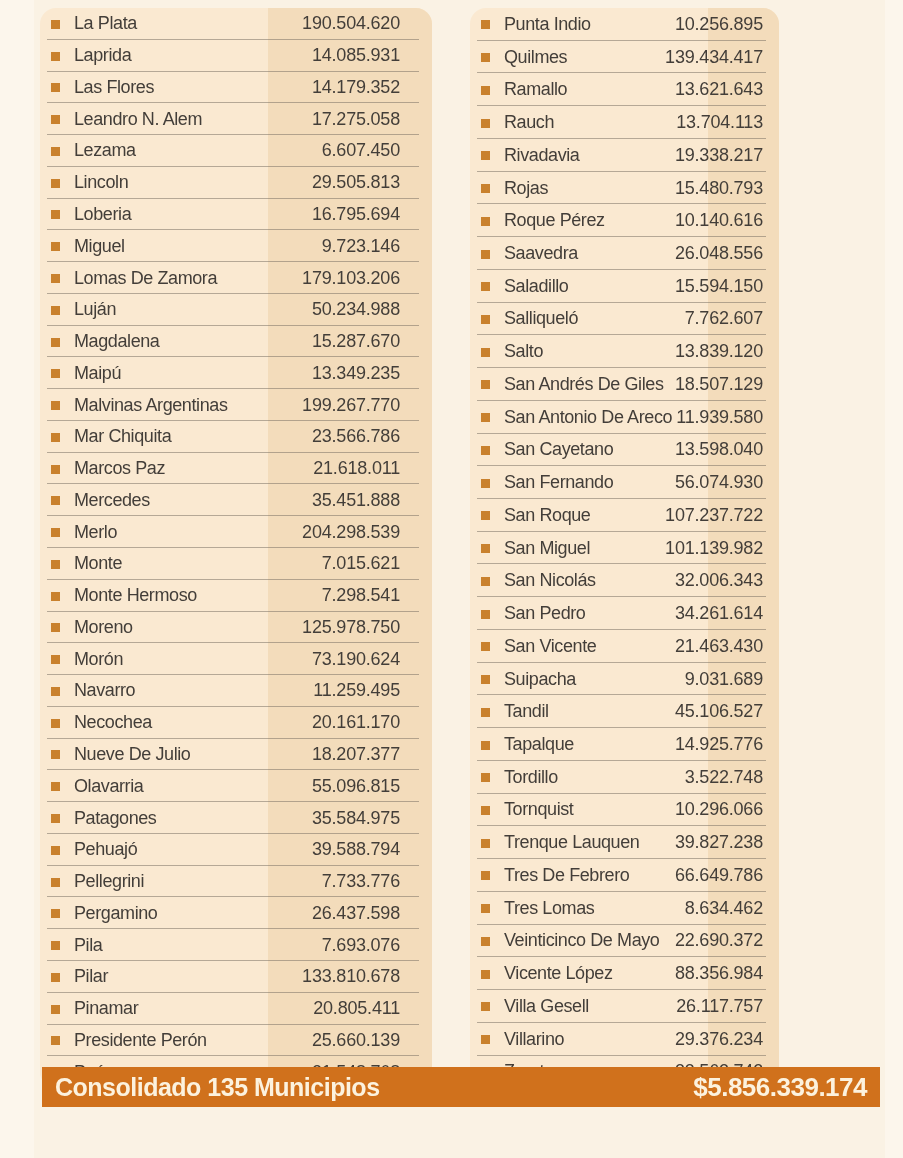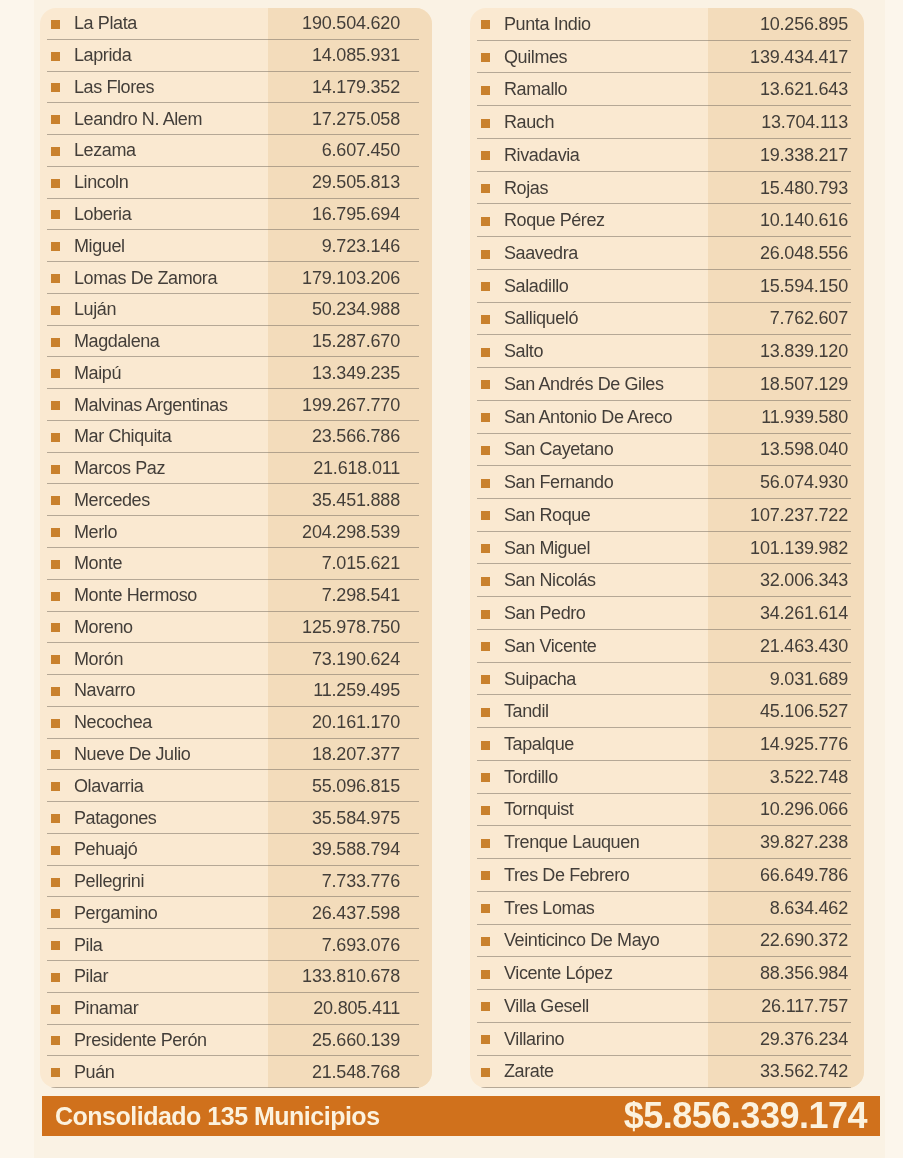--- a/index.html
+++ b/index.html
@@ -22,21 +22,21 @@
   }
 
   .panel{
     position:absolute;top:8px;height:1080px;
     background:#fae9d1;
     border-radius:16px;
     overflow:hidden;
     z-index:1;
   }
   .panel-left{left:40px;width:392px;--band-left:228px;--val-right:32px;}
-  .panel-right{left:470px;width:394px;--band-left:238px;--val-right:16px;}
+  .panel-right{left:470px;width:309px;--band-left:238px;--val-right:16px;}
 
   .band{
     position:absolute;top:0;bottom:0;right:0;left:var(--band-left);
     background:#f3dcbb;
   }
 
   .rows{
     position:relative;z-index:2;
     display:flex;flex-direction:column;
     height:100%;
@@ -67,32 +67,32 @@
     position:absolute;
     right:var(--val-right);
     font-size:18px;
     letter-spacing:-0.2px;
     color:#433e39;
     font-variant-numeric:tabular-nums;
   }
 
   .footer-bar{
     position:absolute;
-    left:42px;right:23px;top:1096px;height:40px;
+    left:42px;right:23px;top:1067px;height:40px;
     background:#d0711c;
     display:flex;align-items:center;justify-content:space-between;
     padding:0 13px;
     box-sizing:border-box;
     z-index:2;
   }
   .footer-label{
     color:#fcf2de;font-weight:bold;font-size:25px;letter-spacing:-0.5px;
   }
   .footer-total{
-    color:#fcf2de;font-weight:bold;font-size:36px;letter-spacing:-0.5px;
+    color:#fcf2de;font-weight:bold;font-size:26px;letter-spacing:-0.5px;
     font-variant-numeric:tabular-nums;
   }
 </style>
 </head>
 <body>
 
 <div class="stage">
 
   <div class="panel panel-left">
     <div class="band"></div>

